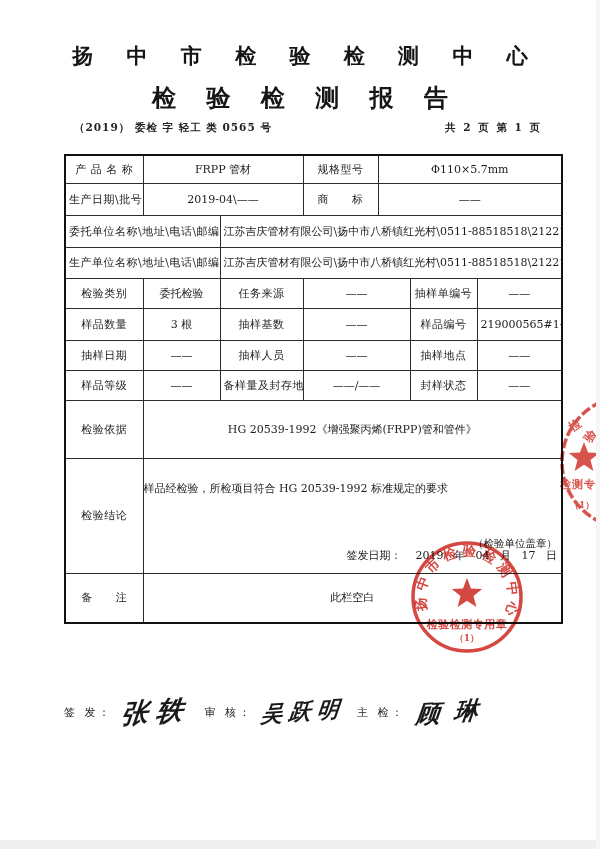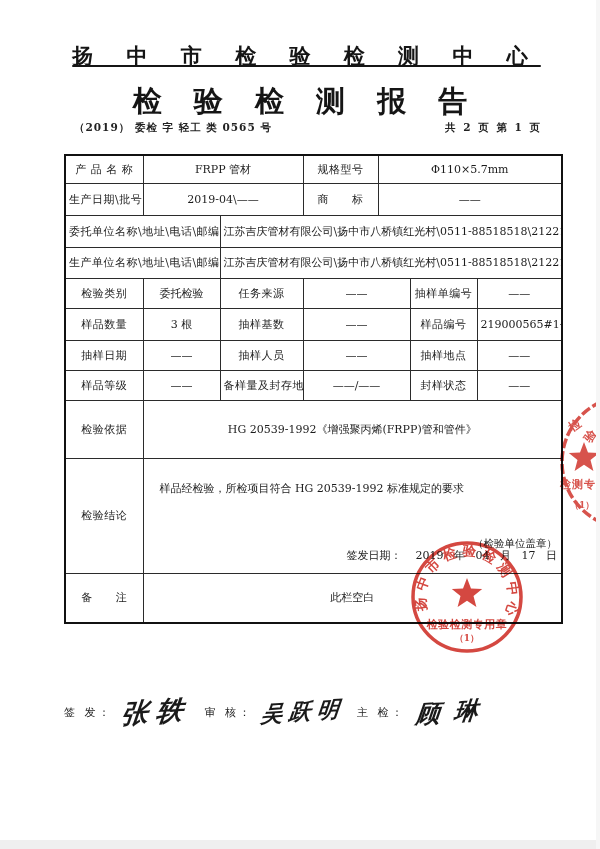--- a/index.html
+++ b/index.html
@@ -11,25 +11,25 @@
     font-family:"DejaVu Serif","Liberation Serif",serif;
     color:#1c1c1c;
     overflow:hidden;
   }
   .scan-edge-bottom { position:absolute; left:0; top:840px; width:600px; height:9px; background:#efefef; }
   .scan-edge-right  { position:absolute; left:596px; top:0; width:4px; height:849px; background:#f6f6f6; }
 
   .org-title {
     position:absolute; left:0; top:42px; width:600px;
     text-align:center; font-size:21px; font-weight:bold;
-    letter-spacing:13px; padding-left:13px; color:#151515;text-decoration:underline;
+    letter-spacing:13px; padding-left:13px; color:#151515;
   }
   .report-title {
     position:absolute; left:0; top:82px; width:600px;
-    text-align:center; font-size:29px; font-weight:bold;
+    text-align:center; font-size:24px; font-weight:bold;
     letter-spacing:11px; padding-left:11px; color:#151515;
   }
   .ref-row {
     position:absolute; left:64px; top:121px; width:478px;
     display:flex; justify-content:space-between;
     font-size:10.5px; color:#222;font-weight:bold;
   }
   .ref-row .ref-no { padding-left:10px; letter-spacing:1px; }
   .ref-row .page-no { letter-spacing:2px;margin-left:13px; }
 
@@ -47,21 +47,21 @@
   td.lbl { letter-spacing:0.5px; }
   td.left { text-align:left; padding-left:8px; }
   td.sm { font-size:10.5px; }
   td.xs { font-size:9px; }
   tr.hr1{height:28px} tr.hr2{height:32px} tr.hr3{height:32px} tr.hr4{height:31px}
   tr.hr5{height:30px} tr.hr6{height:32px} tr.hr7{height:30px} tr.hr8{height:30px}
   tr.hr9{height:32px} tr.hr10{height:28px} tr.hr11{height:58px} tr.hr12{height:115px}
   tr.hr13{height:50px}
 
   td.conclusion-cell { position:relative; vertical-align:top; white-space:normal; }
-  .conclusion-text { position:absolute; left:16px; top:22px; font-size:11px; text-align:center; }
+  .conclusion-text { position:absolute; left:0; top:22px; font-size:11px; text-align:center; }
   .seal-note { position:absolute; right:4px; top:78px; font-size:10.5px; }
   .issue-date-line { position:absolute; right:4px; bottom:10px; font-size:11px; }
   .issue-date-line .date-val { word-spacing:7px; margin-left:14px; }
 
   .signature-row {
     position:absolute; left:64px; top:694px; width:505px;
     display:flex; align-items:center; font-size:11px;
   }
   .sig-label { letter-spacing:3px; white-space:nowrap; }
   .sig-name {

